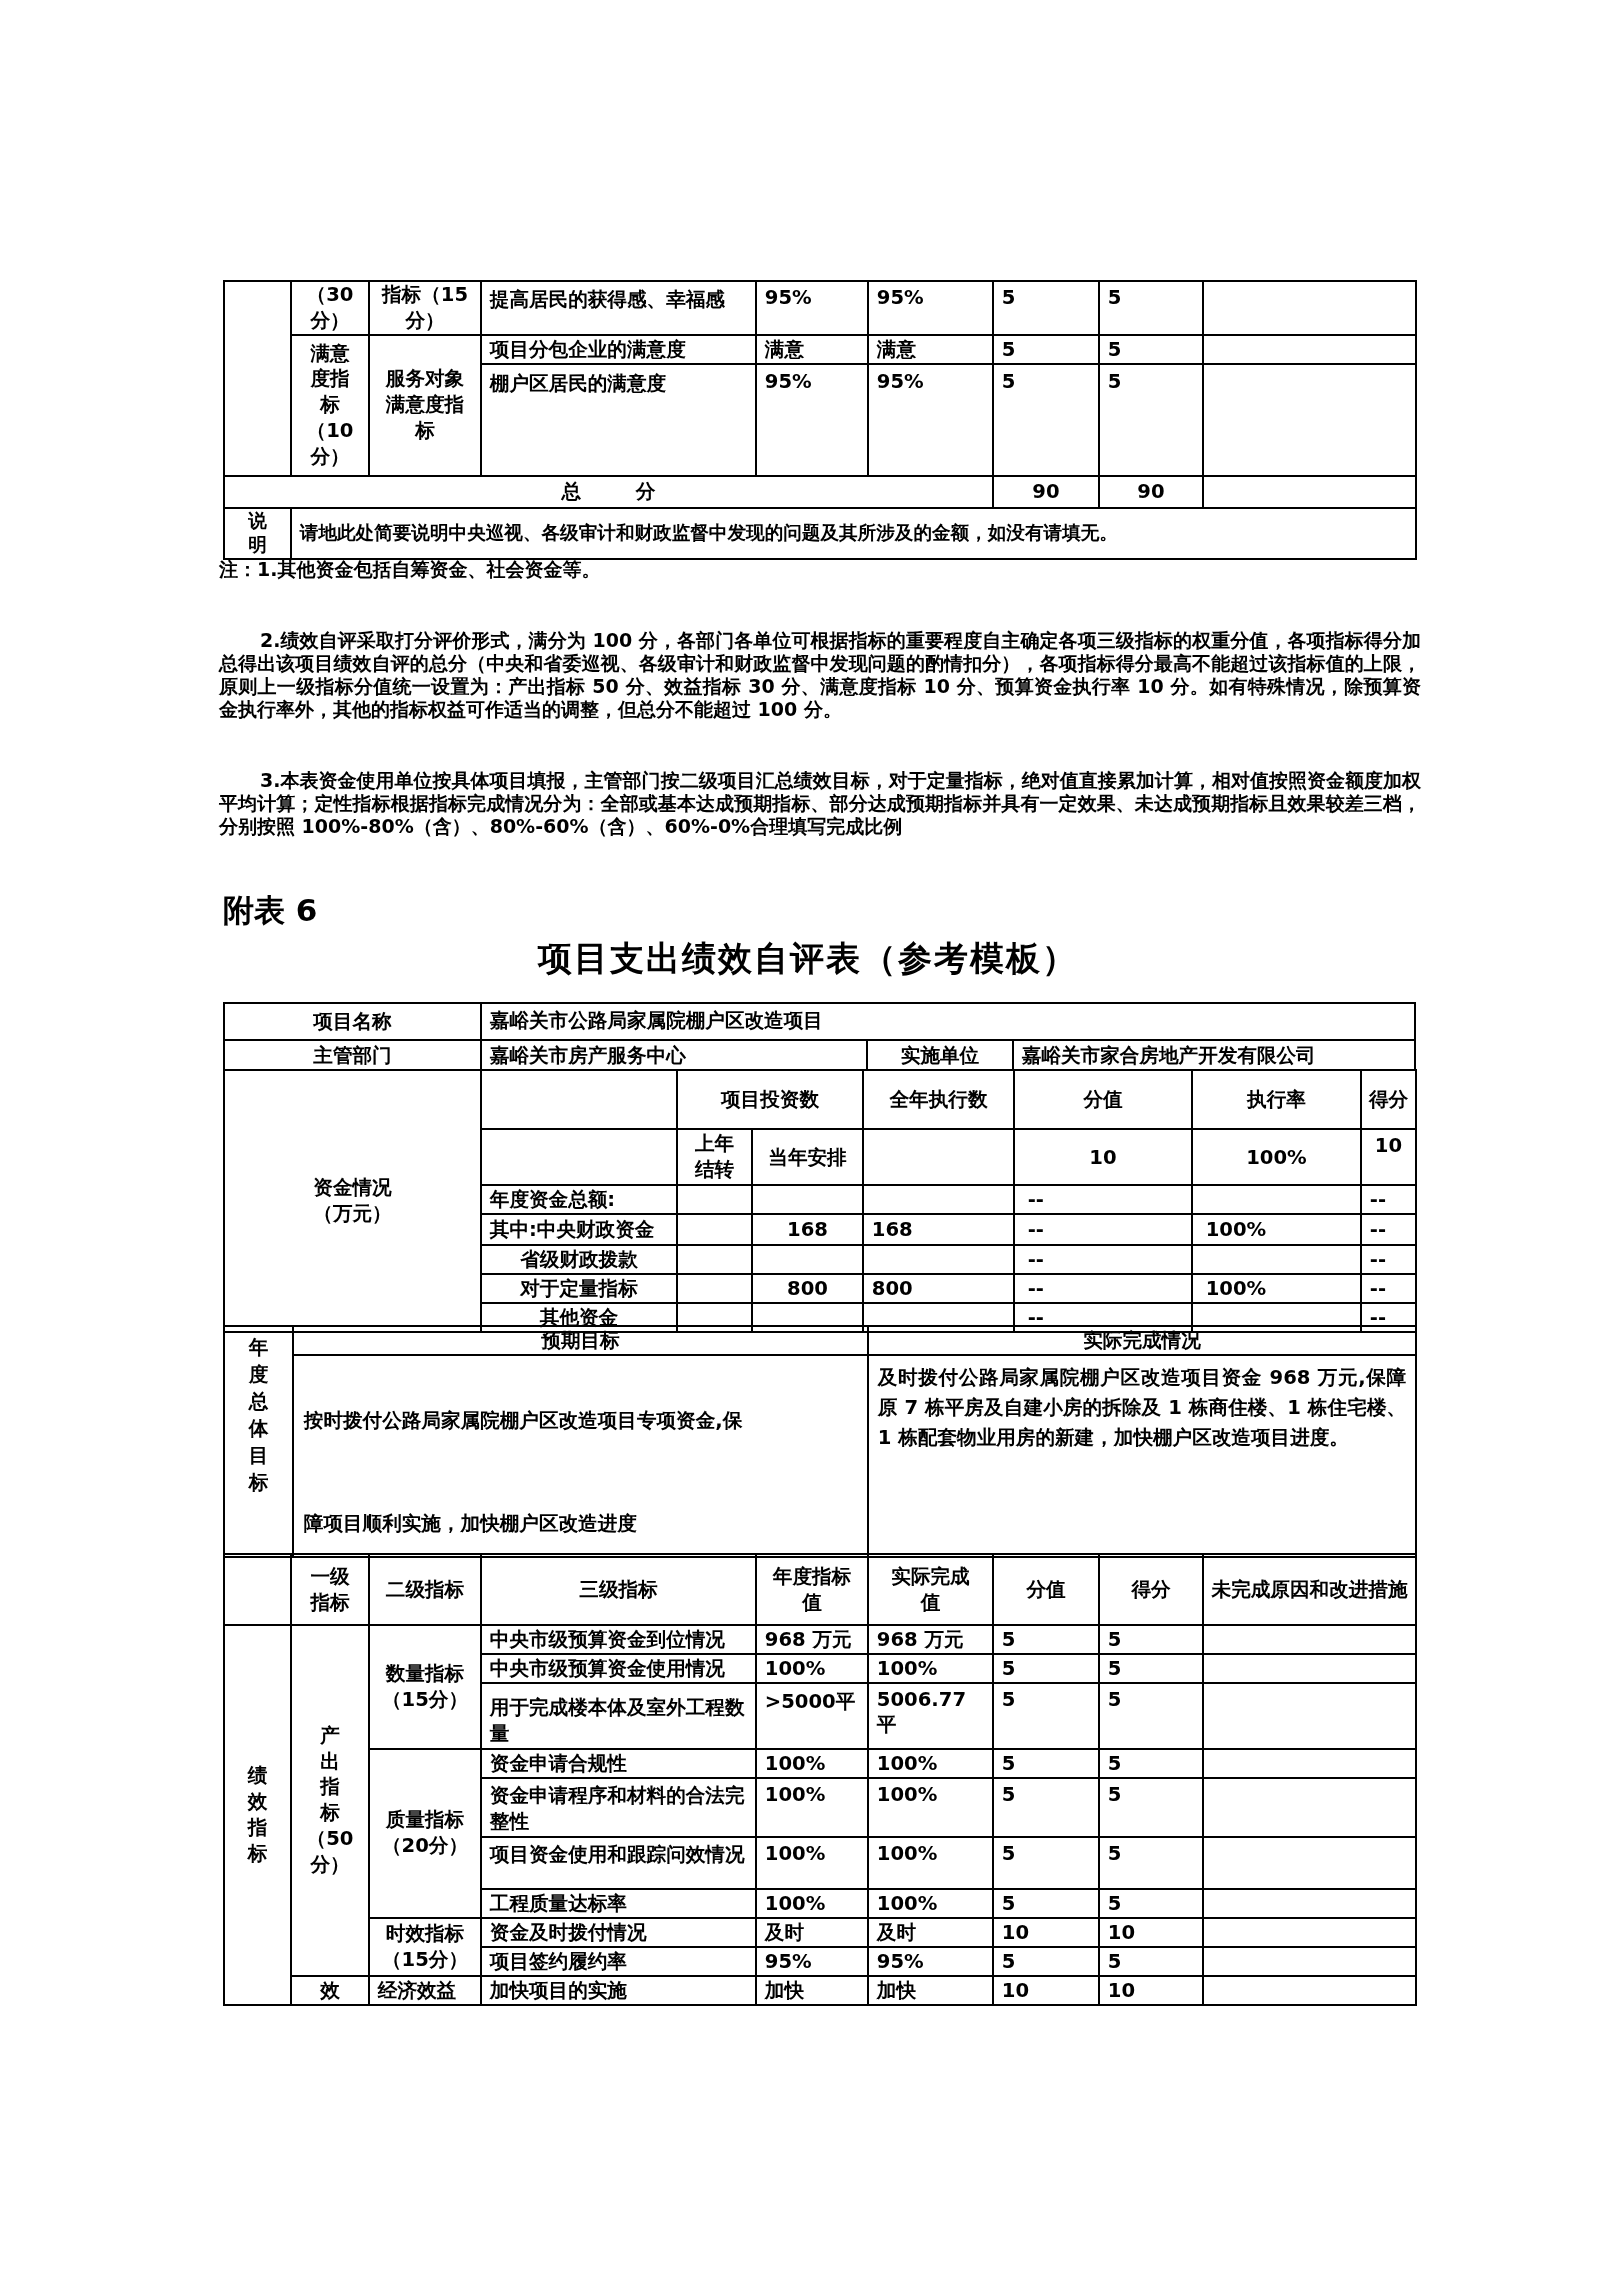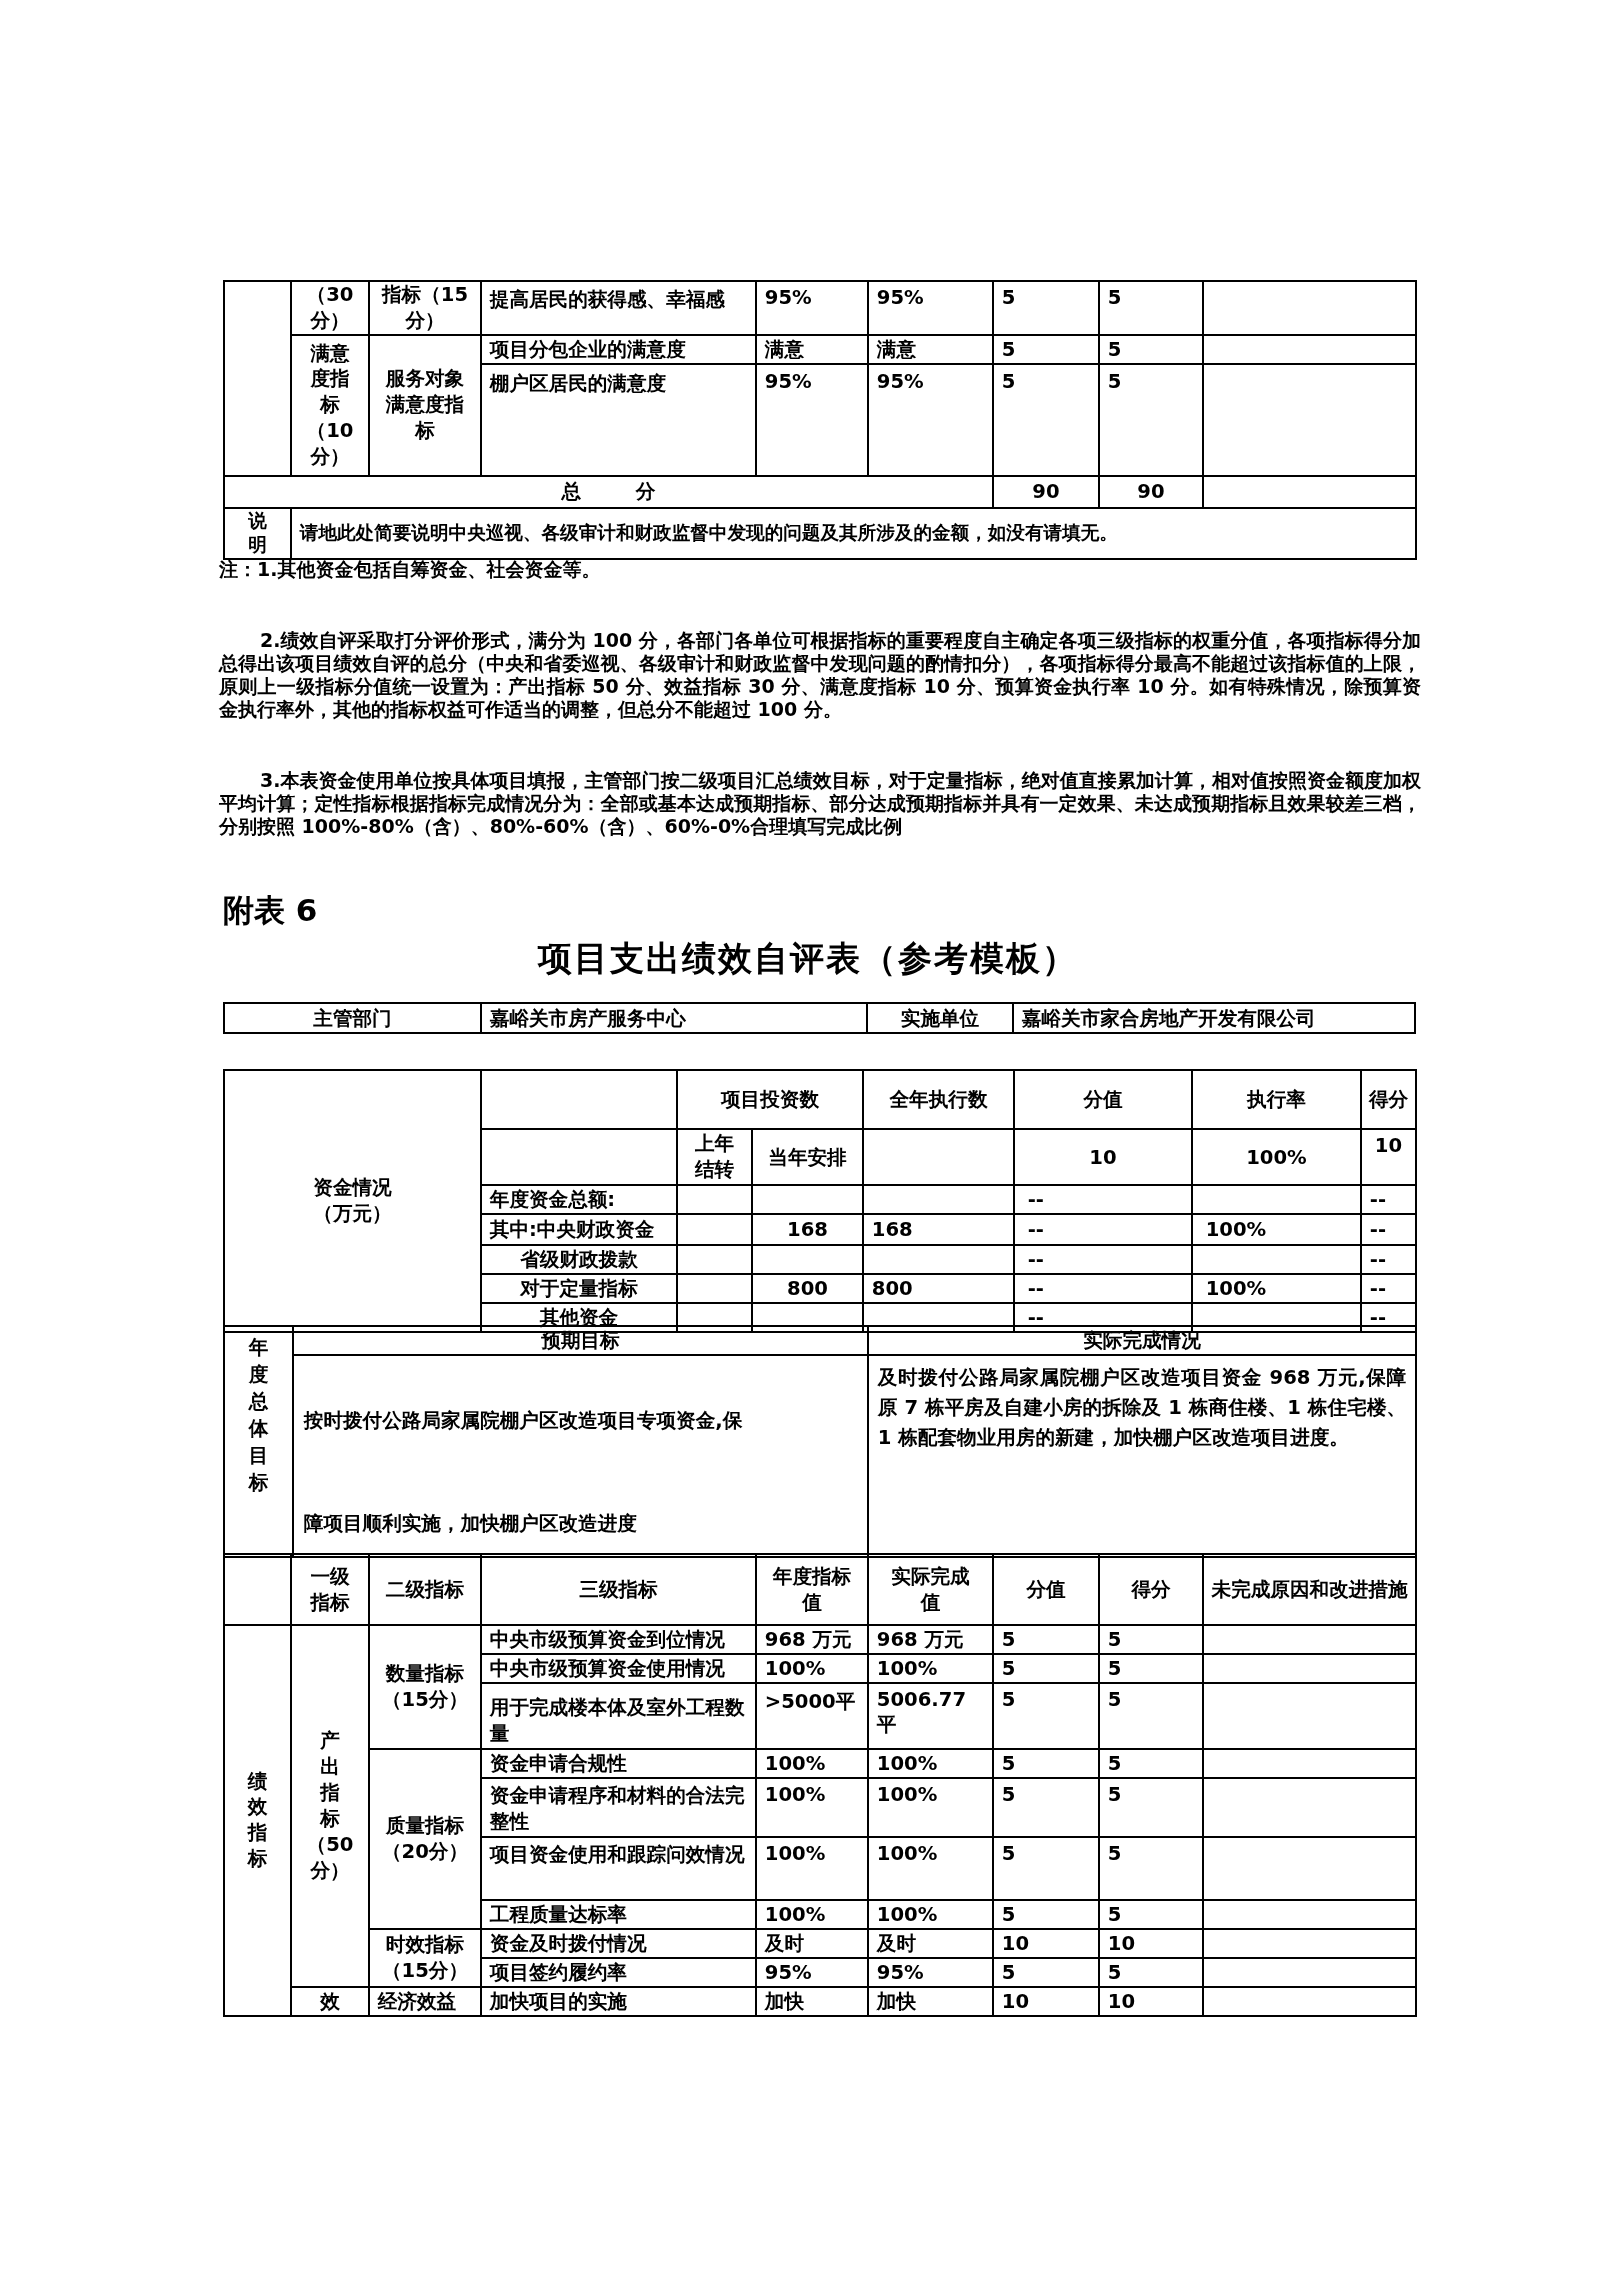--- a/index.html
+++ b/index.html
@@ -146,20 +146,24 @@
   <div class="main-title">项目支出绩效自评表（参考模板）</div>
 
   <table class="tbl" style="left:223px;top:1002px;width:1192px;">
     <colgroup>
       <col style="width:257px">
         <col style="width:386px">
         <col style="width:146px">
         <col style="width:402px">
     </colgroup>
     <tbody>
+        <tr style="height:37px">
+      <td class="ctr">项目名称</td>
+      <td colspan="3" class="lft topv" style="padding-top:2.9px">嘉峪关市公路局家属院棚户区改造项目</td>
+    </tr>
     <tr style="height:30px">
       <td class="ctr">主管部门</td>
       <td class="lft">嘉峪关市房产服务中心</td>
       <td class="ctr">实施单位</td>
       <td class="lft">嘉峪关市家合房地产开发有限公司</td>
     </tr>
   </tbody>
     </table>
 
   <table class="tbl" style="left:223px;top:1069px;width:1192px;">
@@ -345,21 +349,21 @@
       <td></td>
     </tr>
     <tr style="height:55px">
       <td class="lft topv" style="padding-top:3.9px;line-height:1.35">资金申请程序和材料的合法完整性</td>
       <td class="lft topv" style="padding-top:3.9px">100%</td>
       <td class="lft topv" style="padding-top:3.9px">100%</td>
       <td class="lft topv" style="padding-top:3.9px">5</td>
       <td class="lft topv" style="padding-top:3.9px">5</td>
       <td></td>
     </tr>
-    <tr style="height:63px">
+    <tr style="height:52px">
       <td class="lft topv" style="padding-top:3.9px;line-height:1.35">项目资金使用和跟踪问效情况</td>
       <td class="lft topv" style="padding-top:3.9px">100%</td>
       <td class="lft topv" style="padding-top:3.9px">100%</td>
       <td class="lft topv" style="padding-top:3.9px">5</td>
       <td class="lft topv" style="padding-top:3.9px">5</td>
       <td></td>
     </tr>
     <tr style="height:28.4px">
       <td class="lft">工程质量达标率</td>
       <td class="lft">100%</td>

